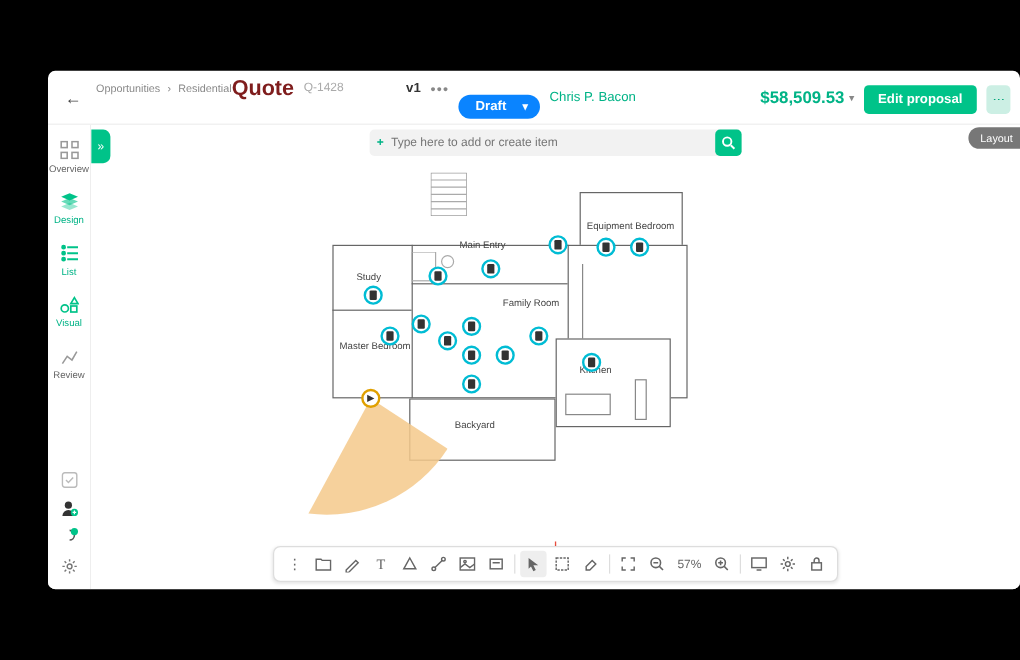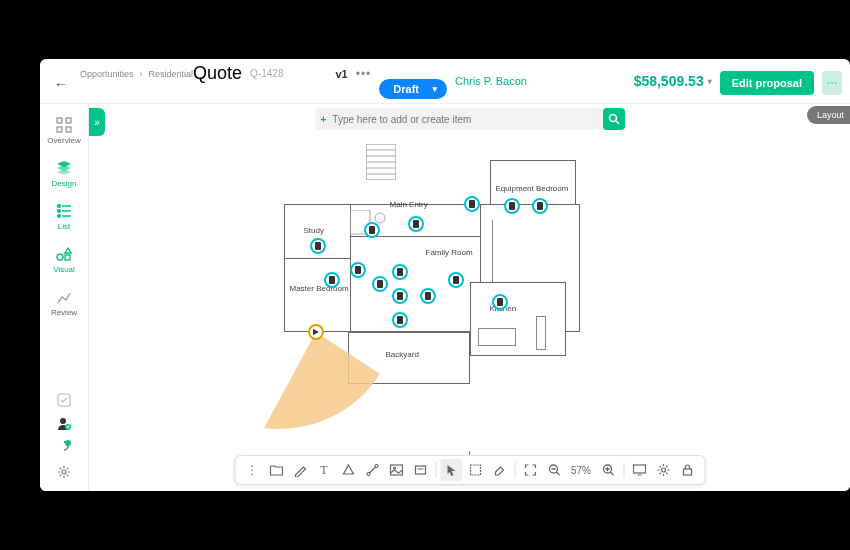--- a/index.html
+++ b/index.html
@@ -3,34 +3,34 @@
 <meta charset="utf-8">
 <style>
 * { box-sizing: border-box; margin: 0; padding: 0; font-family: -apple-system, BlinkMacSystemFont, "Segoe UI", Arial, sans-serif; }
 body { background: #000; width: 850px; height: 550px; overflow: hidden; display: flex; align-items: center; justify-content: center; }
 .app { width: 810px; height: 432px; background: #fff; border-radius: 6px; overflow: hidden; display: flex; flex-direction: column; position: relative; margin-left: 40px; }
 .header { display: flex; align-items: flex-start; padding: 4px 8px 4px 10px; border-bottom: 1px solid #eee; gap: 8px; }
 .back { width: 22px; height: 22px; display: flex; align-items: center; justify-content: center; font-size: 14px; color: #444; cursor: pointer; margin-top: 8px; }
 .head-left { display: flex; flex-direction: row; justify-content: center; }
 .breadcrumb { display: flex; align-items: center; gap: 6px; font-size: 9px; color: #888; }
 .title-row { display: flex; align-items: center; gap: 8px; }
-.title { font-size: 18px; font-weight: 400; color: #000000; }
+.title { font-size: 18px; font-weight: 700; color: #7f1d1d; }
 .sub { font-size: 10px; color: #aaa; }
 .ver { font-size: 11px; font-weight: 600; color: #333; margin-left: 44px; }
 .more { color: #888; font-size: 12px; letter-spacing: 1px; }
 .status-pill { background: #0a84ff; color: #fff; font-size: 11px; font-weight: 600; border-radius: 14px; padding: 4px 28px 4px 14px; display: flex; align-items: center; position: relative; margin-top: 16px; }
 .status-pill::after { content: "▾"; position: absolute; right: 10px; font-size: 9px; }
 .owner { font-size: 11px; color: #00b386; font-weight: 500; margin-top: 12px; }
 .spacer { flex: 1; }
 .total { font-size: 14px; font-weight: 700; color: #00b386; margin-top: 10px; display: flex; align-items: center; gap: 4px; }
 .total-caret { font-size: 8px; color: #888; }
 .edit-btn { background: #00c389; color: #fff; font-size: 11px; font-weight: 600; border: none; border-radius: 4px; padding: 6px 12px; cursor: pointer; margin-top: 8px; }
 .more-btn { width: 20px; height: 24px; background: #ccefe4; border-radius: 4px; display: flex; align-items: center; justify-content: center; color: #00a578; font-size: 10px; margin-top: 8px; writing-mode: vertical-rl; }
 .body { flex: 1; display: flex; overflow: hidden; }
-.sidebar { width: 49px; background: #fff; border-right: 1px solid #eee; display: flex; flex-direction: column; align-items: center; padding: 6px 0; gap: 2px; font-size: 8px; color: #666; }
+.sidebar { width: 36px; background: #fff; border-right: 1px solid #eee; display: flex; flex-direction: column; align-items: center; padding: 6px 0; gap: 2px; font-size: 8px; color: #666; }
 .side-item { display: flex; flex-direction: column; align-items: center; gap: 2px; padding: 6px 0; cursor: pointer; width: 100%; }
 .side-item.green { color: #00b386; }
 .side-item .ico { width: 18px; height: 18px; display: flex; align-items: center; justify-content: center; }
 .side-spacer { flex: 1; }
 .side-bottom { display: flex; flex-direction: column; align-items: center; gap: 6px; padding-bottom: 4px; }
 .side-bottom .dot { width: 18px; height: 18px; display: flex; align-items: center; justify-content: center; font-size: 12px; }
 .canvas { flex: 1; background: #fff; position: relative; overflow: hidden; }
 .expand-tab { position: absolute; left: 0; top: 4px; width: 16px; height: 28px; background: #00c389; border-radius: 0 6px 6px 0; display: flex; align-items: center; justify-content: center; color: #fff; font-size: 10px; cursor: pointer; }
 .search-bar { position: absolute; top: 4px; left: 50%; transform: translateX(-50%); width: 310px; height: 22px; display: flex; background: #f2f2f2; border-radius: 4px; align-items: center; font-size: 10px; color: #888; }
 .search-bar .plus { color: #00b386; padding: 0 6px; font-weight: 700; }

